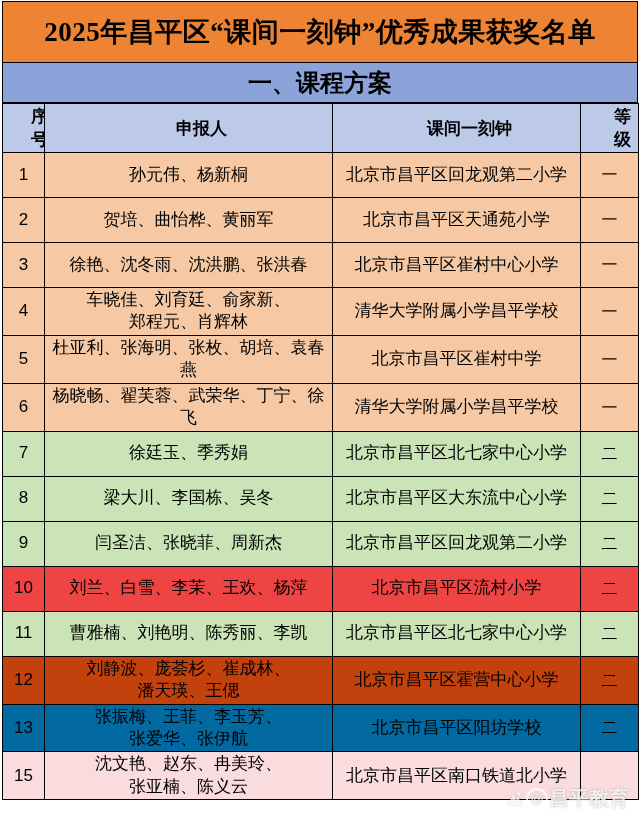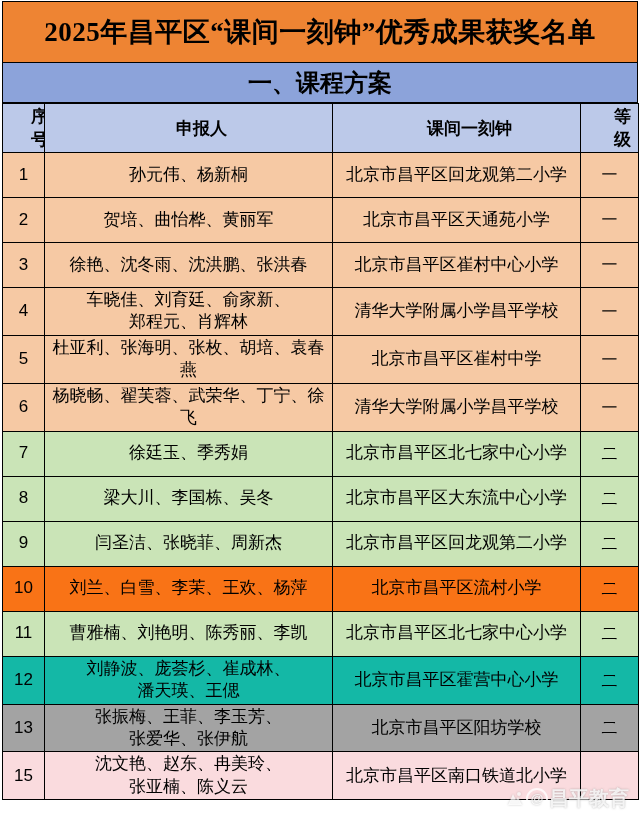--- a/index.html
+++ b/index.html
@@ -181,40 +181,40 @@
           <td class="applicants-cell">梁大川、李国栋、吴冬</td>
           <td class="unit-cell">北京市昌平区大东流中心小学</td>
           <td class="level-cell">二</td>
         </tr>
         <tr style="background: rgb(202, 228, 183);">
           <td class="row-index-cell">9</td>
           <td class="applicants-cell">闫圣洁、张晓菲、周新杰</td>
           <td class="unit-cell">北京市昌平区回龙观第二小学</td>
           <td class="level-cell">二</td>
         </tr>
-        <tr style="background: #f97316;">
+        <tr style="background: #ef4444;">
           <td class="row-index-cell">10</td>
           <td class="applicants-cell">刘兰、白雪、李茉、王欢、杨萍</td>
           <td class="unit-cell">北京市昌平区流村小学</td>
           <td class="level-cell">二</td>
         </tr>
         <tr style="background: rgb(202, 228, 183); padding-left: 8px;">
           <td class="row-index-cell">11</td>
           <td class="applicants-cell">曹雅楠、刘艳明、陈秀丽、李凯</td>
           <td class="unit-cell">北京市昌平区北七家中心小学</td>
           <td class="level-cell">二</td>
         </tr>
-        <tr style="background: #14b8a6;">
+        <tr style="background: #c2410c;">
           <td class="row-index-cell">12</td>
           <td class="applicants-cell">刘静波、庞荟杉、崔成林、
 潘天瑛、王偲</td>
           <td class="unit-cell">北京市昌平区霍营中心小学</td>
           <td class="level-cell">二</td>
         </tr>
-        <tr style="background: #a3a3a3; border-radius: 12px;">
+        <tr style="background: #0369a1; border-radius: 12px;">
           <td class="row-index-cell">13</td>
           <td class="applicants-cell">张振梅、王菲、李玉芳、
 张爱华、张伊航</td>
           <td class="unit-cell">北京市昌平区阳坊学校</td>
           <td class="level-cell">二</td>
         </tr>
         <tr style="background: rgb(250, 219, 222);">
           <td class="row-index-cell">15</td>
           <td class="applicants-cell">沈文艳、赵东、冉美玲、
 张亚楠、陈义云</td>

